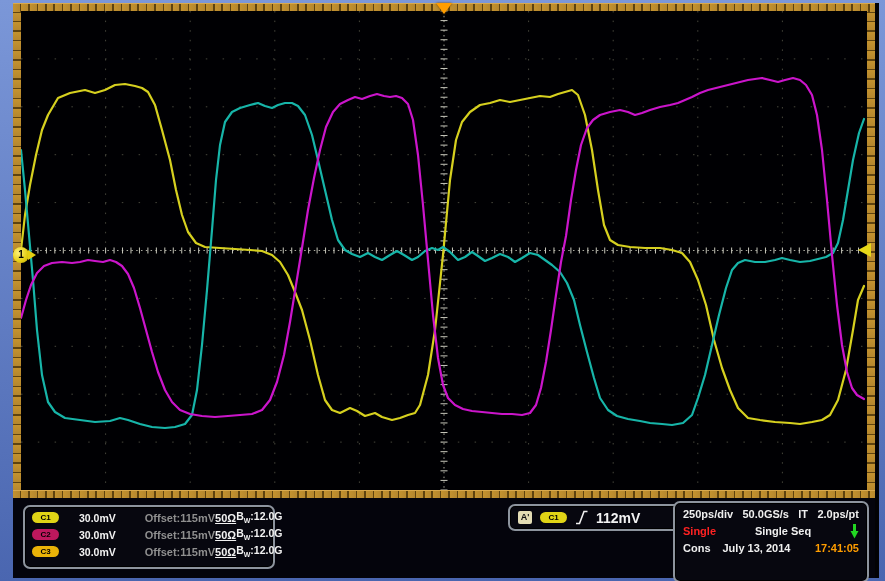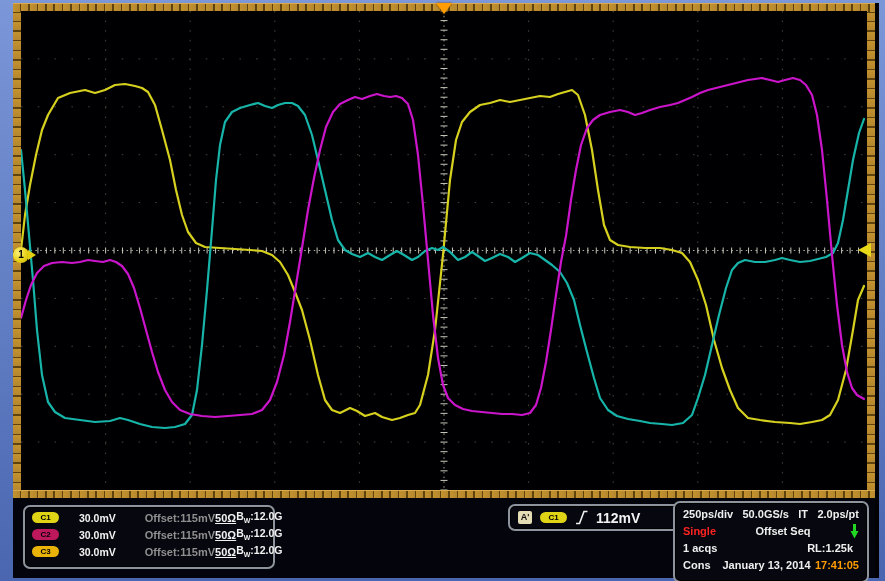--- a/index.html
+++ b/index.html
@@ -319,35 +319,30 @@
             <span class="sp"></span>
           <span class="white">50.0GS/s</span>
             <span class="sp"></span>
           <span class="white">IT</span>
             <span class="sp"></span>
           <span class="white">2.0ps/pt</span>
         </div>
         <div class="acq-row">
           <span class="red">Single</span>
             <span class="sp"></span>
-          <span class="white">Offset Seq</span>
+          <span class="white">Single Seq</span>
             <span class="sp"></span>
           <svg width="9" height="16" viewBox="0 0 9 16">
             <line x1="4.5" y1="1" x2="4.5" y2="9" stroke="#22d622" stroke-width="3"></line>
             <path d="M0.5,8 h8 L4.5,15.5 Z" fill="#22d622"></path>
           </svg>
         </div>
         <div class="acq-row">
-          <span class="white">1 acqs</span>
-            <span class="sp"></span>
-          <span class="white" style="padding-right:6px;">RL:1.25k</span>
-        </div>
-        <div class="acq-row">
           <span class="white">Cons</span>
           <span style="width:12px;"></span>
-          <span class="white">January 13, 2014</span>
+          <span class="white">July 13, 2014</span>
             <span class="sp"></span>
           <span class="orange">17:41:05</span>
         </div>
       </div>
     </div>
   </div>
 </div>
 
 </body></html>

